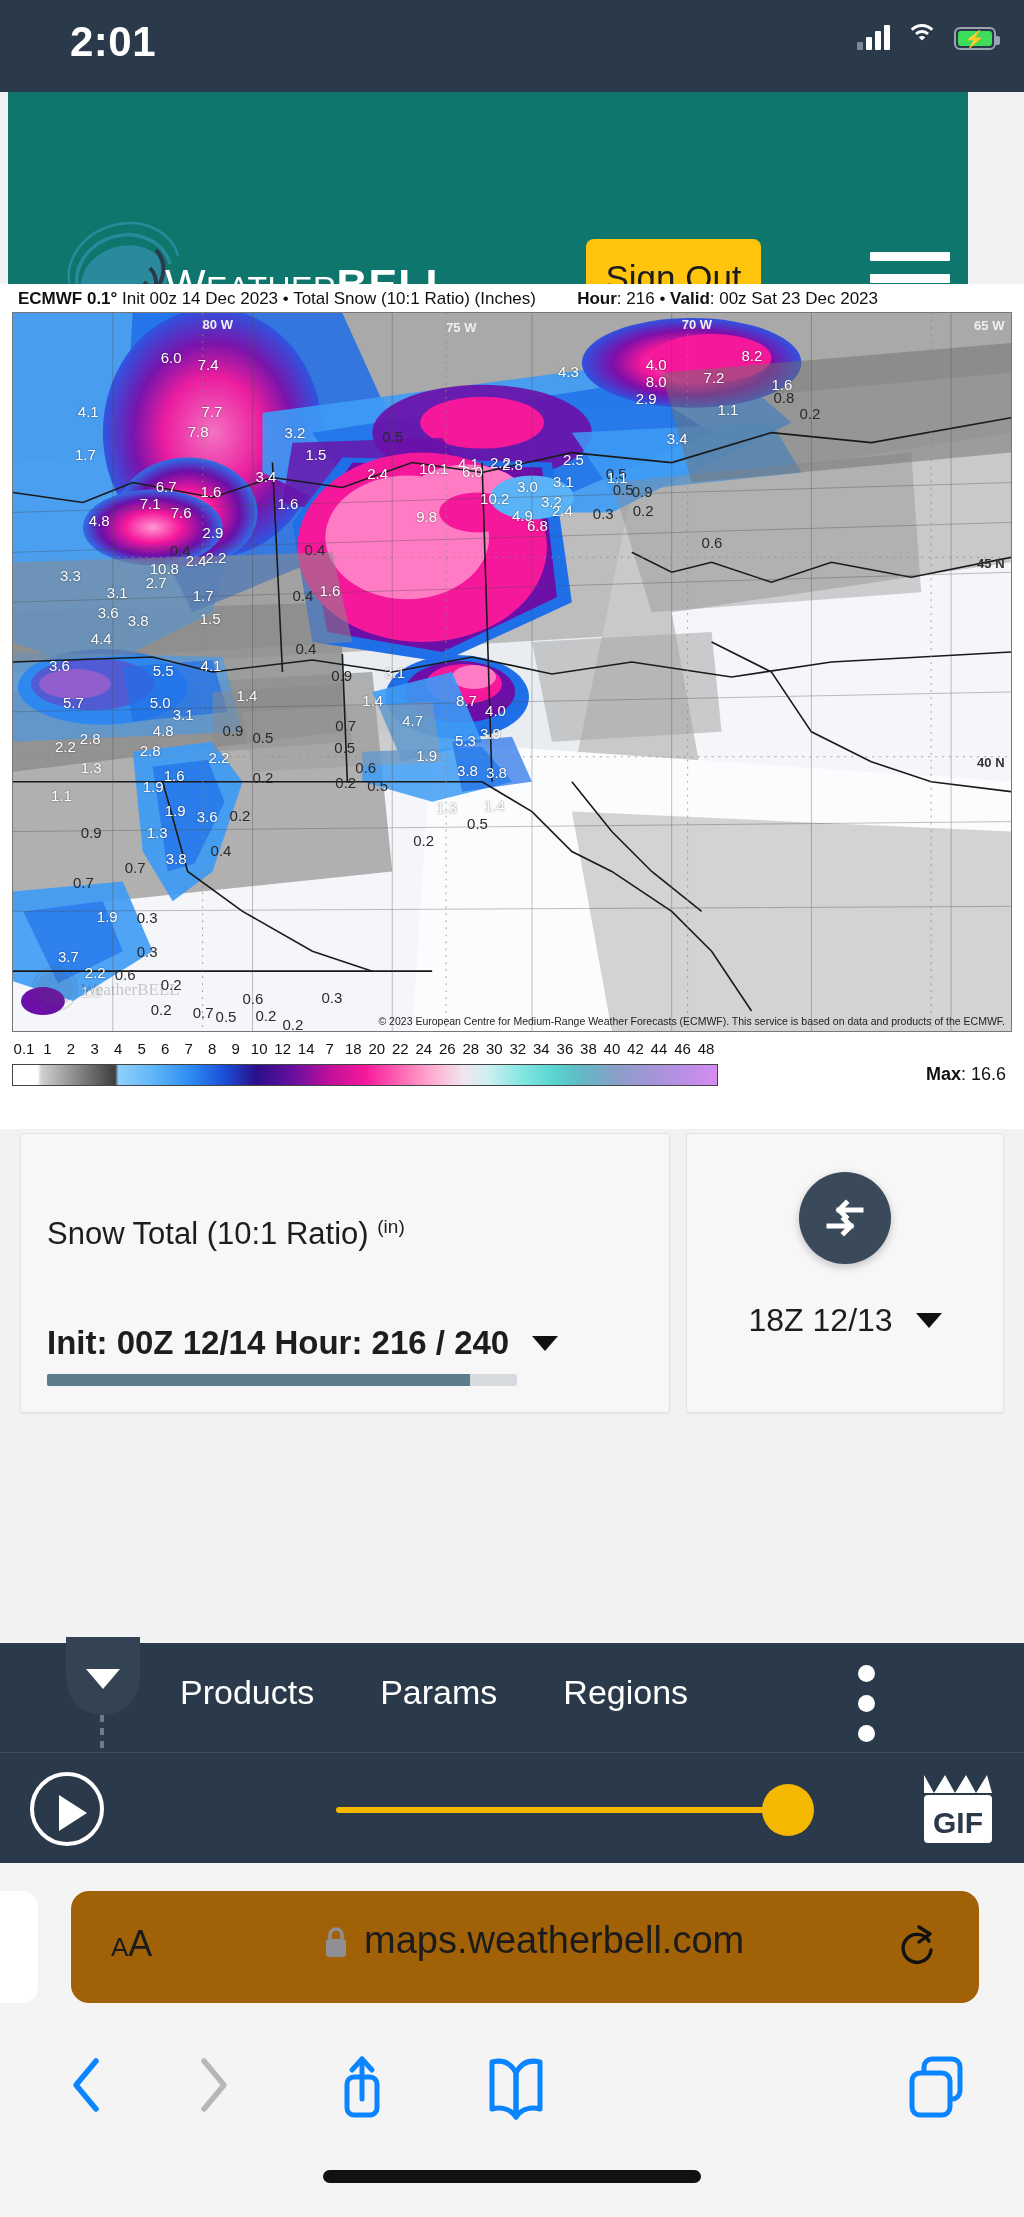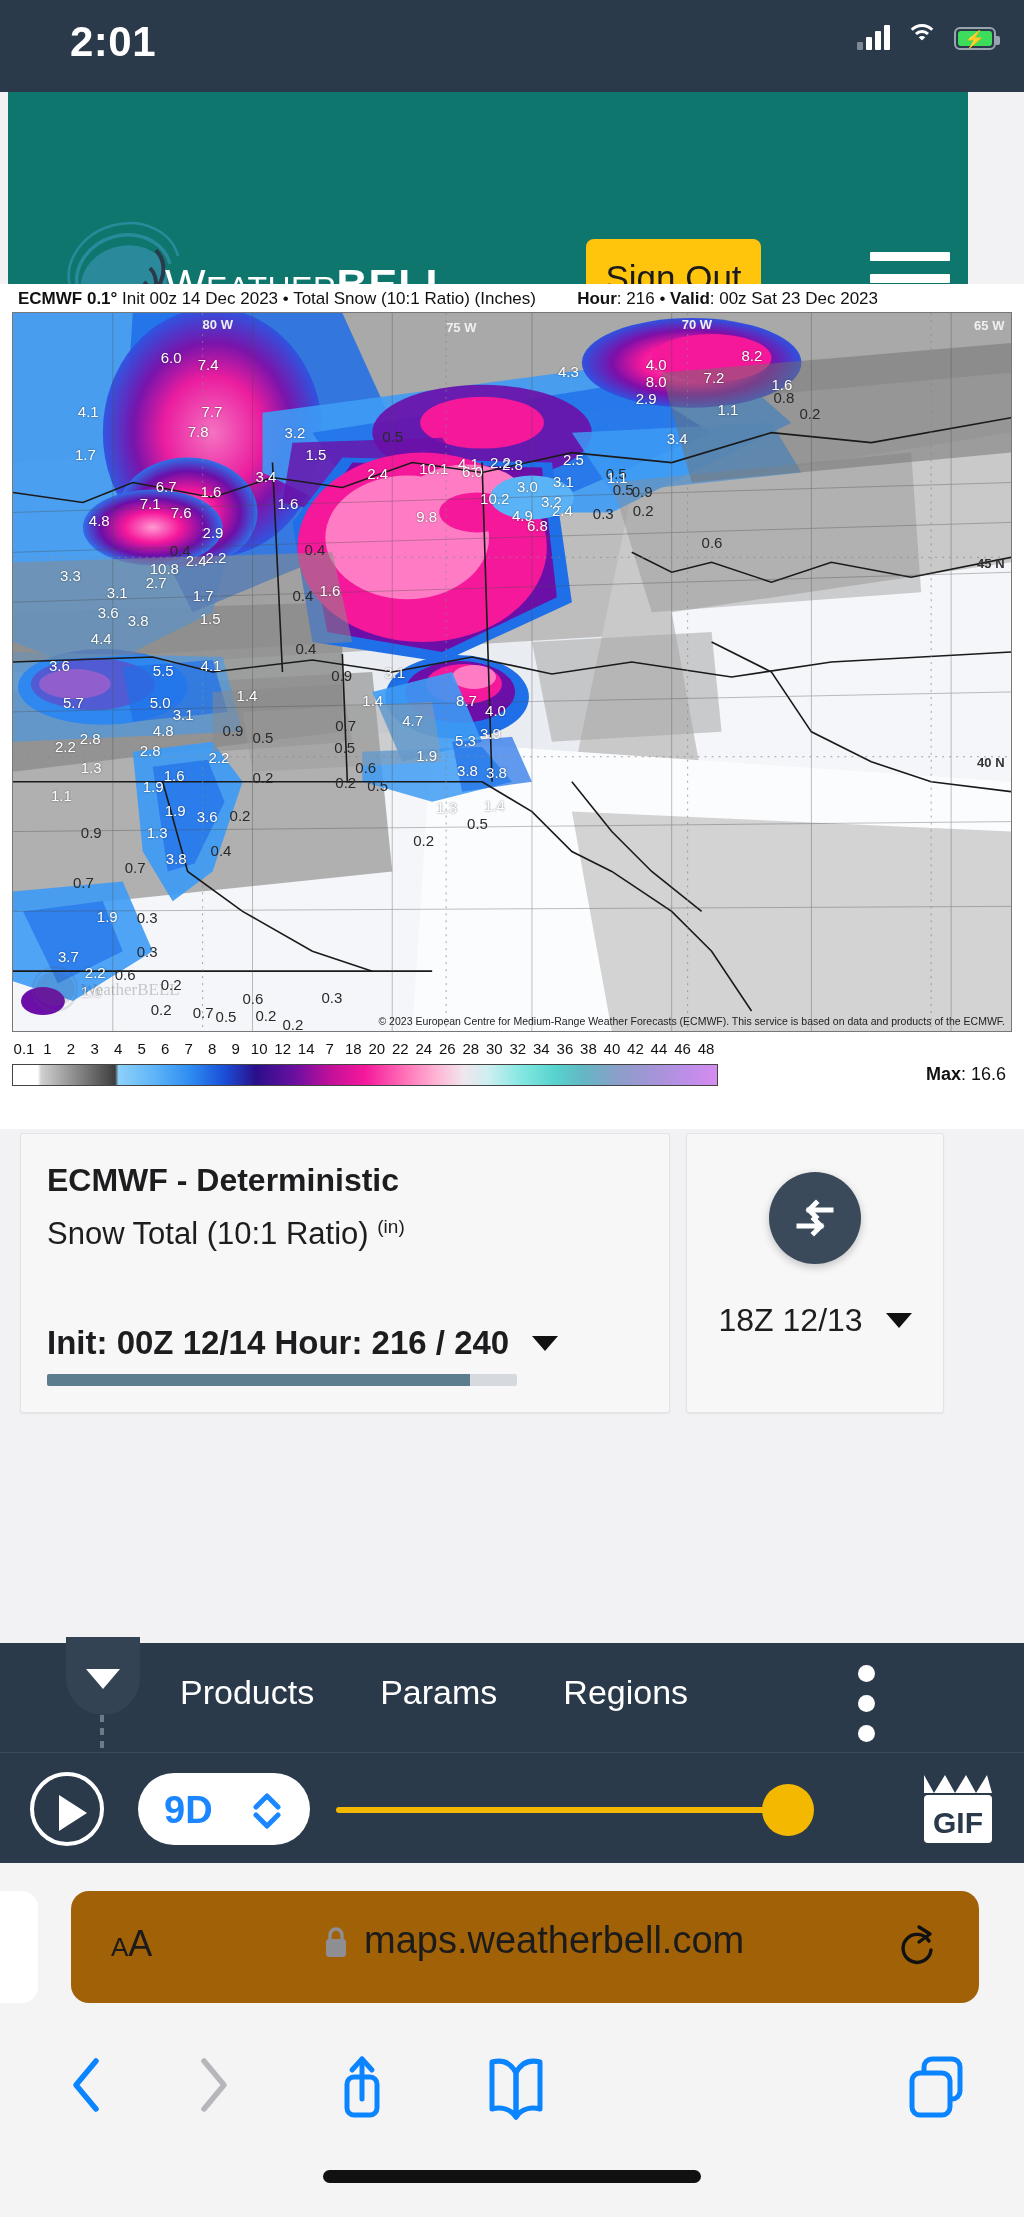--- a/index.html
+++ b/index.html
@@ -92,21 +92,21 @@
   .cb-max { position:absolute; right:6px; top:24px; font-size:18px; color:#111; }
   .cb-max b { font-weight:700; }
 
   
   .cards { position:absolute; left:0; top:1133px; width:1024px; height:290px; }
   .card {
     position:absolute; background:#f7f7f8; border:1px solid #e3e3e6; border-radius:3px;
     box-shadow:0 1px 2px rgba(0,0,0,.06);
   }
   .card-left { left:20px; top:0; width:650px; height:280px; }
-  .card-right { left:686px; top:0; width:258px; height:280px; }
+  .card-right { left:686px; top:0; width:318px; height:280px; }
   .card-left .line { position:absolute; left:26px; color:#1d1d1f; white-space:nowrap; }
   .l1 { top:28px; font-size:32px; font-weight:600; }
   .l2 { top:82px; font-size:31px; }
   .l2 sup { font-size:19px; vertical-align:super; }
   .l3 { top:136px; font-size:33px; }
   .l4 { top:190px; font-size:33px; font-weight:600; }
   .clock-ic { display:inline-block; vertical-align:-5px; margin-left:10px; }
   .caret { display:inline-block; margin-left:14px; width:0; height:0;
     border-left:13px solid transparent; border-right:13px solid transparent; border-top:15px solid #111; vertical-align:3px; }
   .progress { position:absolute; left:26px; top:240px; width:470px; height:12px; background:#d6dade; border-radius:2px; overflow:hidden; }
@@ -564,21 +564,20 @@
       </div>
       <div class="cb-max">
         <b>Max</b><span>: 16.6</span>
       </div>
     </div>
   </div>
 
   <div class="cards">
 
     <div class="card card-left">
-      <div class="line l1">ECMWF - Deterministic</div>
       <div class="line l2">
         <span>Snow Total (10:1 Ratio) </span><sup>(in)</sup>
       </div>
       <div class="line l4">
         <span>Init: 00Z 12/14  Hour: 216 / 240</span>
         <span class="caret"></span>
       </div>
       <div class="progress">
         <i id="prog-fill" style="width: 90%;"></i>
       </div>
@@ -614,27 +613,20 @@
           <i></i>
           <i></i>
         </div>
     </div>
 
     <div class="ctrl-bot">
       <div class="play-btn">
           <div class="tri"></div>
         </div>
 
-      <div class="speed-sel">
-        <div class="val">9D</div>
-        <svg class="stepper" width="34" height="40" viewBox="0 0 34 40">
-          <path d="M6 16 L17 5 L28 16" fill="none" stroke="#1a86ff" stroke-width="5" stroke-linecap="round" stroke-linejoin="round"></path>
-          <path d="M6 24 L17 35 L28 24" fill="none" stroke="#1a86ff" stroke-width="5" stroke-linecap="round" stroke-linejoin="round"></path>
-        </svg>
-      </div>
 
       <div class="slider">
         <div class="track"></div>
         <div class="knob"></div>
       </div>
 
       <div class="gif-btn">
         <svg width="80" height="76" viewBox="0 0 80 76">
           <path d="M6 4 L16 22 L27 4 L37 22 L48 4 L58 22 L69 4 L74 22 L6 22 Z" fill="#fff"></path>
           <rect x="6" y="24" width="68" height="48" rx="4" fill="#fff"></rect>

